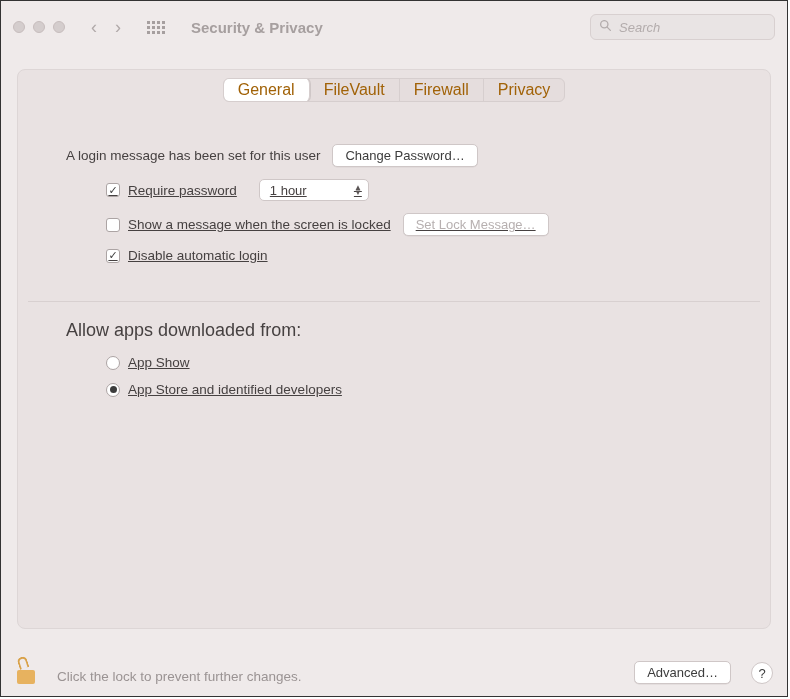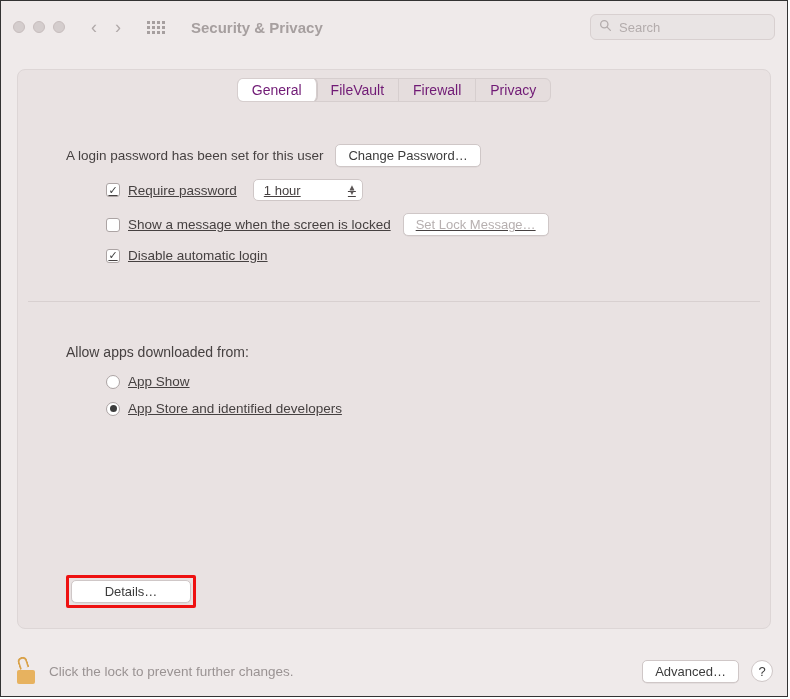--- a/index.html
+++ b/index.html
@@ -52,21 +52,21 @@
       width: 185px; height: 26px;
       background:#e9e4e4;
       border:1px solid #d8d0d0;
       border-radius:6px;
       padding:0 8px;
       color:#b3acac;
     }
     .search-icon { font-size:14px; margin-right:5px; }
     .search-input {
       border:0; outline:0; background:transparent;
-      font-size:13px; color:#8b8585; width:100%;
+      font-size:13px; color:#8b8585; width:100%;font-style:italic;
     }
     .search-input::placeholder { color:#b3acac; }
 
     
     .panel {
       margin: 16px;
       background:#e9e2e2;
       border:1px solid #ddd6d6;
       border-radius:8px;
       height: 560px;
@@ -80,22 +80,22 @@
       display:flex;
       border:1px solid #d6cece;
       border-radius:6px;
       background:#e5dddd;
       height:24px;
       align-items:center;
       overflow:hidden;
     }
     .seg-item {
       padding: 3px 14px;
-      font-size:14px;
-      color:#701a75;
+      font-size:16px;
+      color:#a16207;
       border-right:1px solid #d6cece;
       line-height:18px;
     }
     .seg-item:last-child { border-right:0; }
     .seg-item.selected {
       background:#fff;
       border-radius:6px;
       box-shadow: 0 0 0 1px #cfc7c7;
     }
 
@@ -129,21 +129,21 @@
 
     .select {
       display:inline-flex; align-items:center; justify-content:space-between;
       background:#fff;
       border:1px solid #cfc7c7;
       border-radius:5px;
       height:22px;
       width:110px;
       padding:0 6px 0 10px;
       font-size:13px;
-      margin: 0 16px;
+      margin: 0 22px;
     }
     .caret-stack { display:flex; flex-direction:column; line-height:5px; font-size:8px; color:#5b5555; }
 
     .hr { border-top:1px solid #d8d0d0; margin: 38px 10px 0 10px; }
 
     .radio {
       width:14px; height:14px; border:1px solid #aca4a4;
       border-radius:50%; margin-right:8px; background:#fff;
       display:inline-flex; align-items:center; justify-content:center;
     }
@@ -155,22 +155,22 @@
       left: 48px; right: 20px;
       display:flex; align-items:center; justify-content:space-between;
       font-size:13.5px; color:#464141;
     }
     .highlight-box { border:3px solid #e11; padding:2px; border-radius:2px; }
 
     
     .footer {
       position:absolute;
       left:14px; right:14px; bottom:12px;
-      display:flex; align-items:center;
-      gap:12px;
+      display:flex; align-items:flex-end;
+      gap:20px;
       color:#9a9393;
       font-size:13.5px;
     }
     .lock-icon {
       width:22px; height:26px; position:relative;
     }
     .lock-icon .shackle {
       position:absolute; top:0; left:5px;
       width:10px; height:12px;
       border:2.5px solid #d9a24a;
@@ -240,21 +240,21 @@
       <div class="segmented">
         <div class="seg-item selected">General</div>
         <div class="seg-item">FileVault</div>
         <div class="seg-item">Firewall</div>
         <div class="seg-item">Privacy</div>
       </div>
     </div>
 
     <div class="section">
       <div class="row first">
-        <span>A login password has been set for this user</span>
+        <span>A login message has been set for this user</span>
         <span style="width:12px"></span>
         <button class="btn">Change Password…</button>
       </div>
 
       <div class="row indent">
         <span class="check checked"></span>
         <span>Require password</span>
         <span class="select">
           <span>1 hour</span>
           <span class="caret-stack">
@@ -273,35 +273,32 @@
 
       <div class="row indent">
         <span class="check checked"></span>
         <span>Disable automatic login</span>
       </div>
     </div>
 
     <div class="hr"></div>
 
     <div class="section" style="padding-top:18px;">
-      <div style="font-size:14px;color:#464141;margin-top:24px;">Allow apps downloaded from:</div>
+      <div style="font-size:18px;color:#464141;">Allow apps downloaded from:</div>
       <div class="row indent" style="margin-top:14px;">
         <span class="radio"></span>
         <span>App Show</span>
       </div>
       <div class="row indent">
         <span class="radio checked"></span>
         <span>App Store and identified developers</span>
       </div>
     </div>
 
     <div class="attention-row">
-      <span class="highlight-box">
-        <button class="btn" style="width:120px;">Details…</button>
-      </span>
     </div>
   </div>
 
   <div class="footer">
     <div class="lock-icon">
       <div class="shackle"></div>
       <div class="body"></div>
     </div>
     <span>Click the lock to prevent further changes.</span>
     <span class="footer-spacer"></span>

